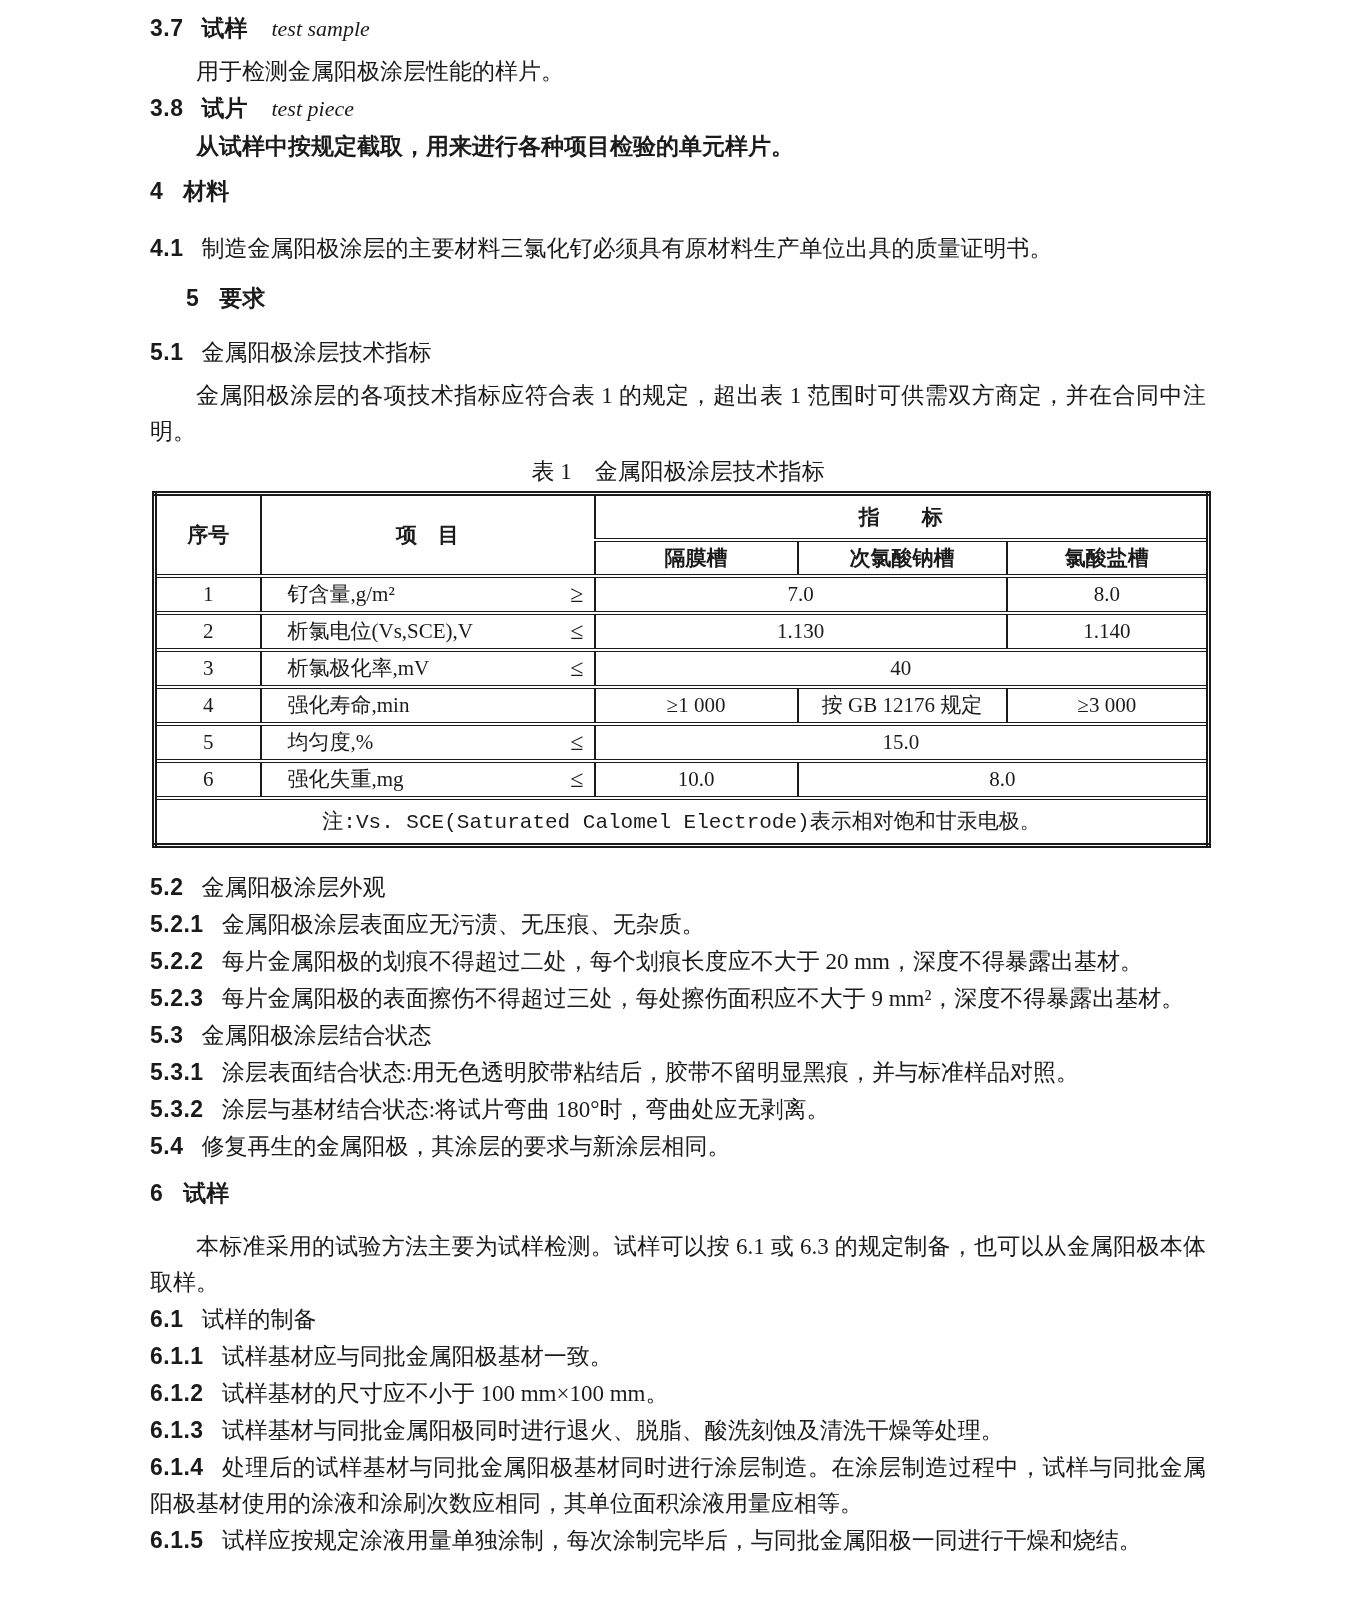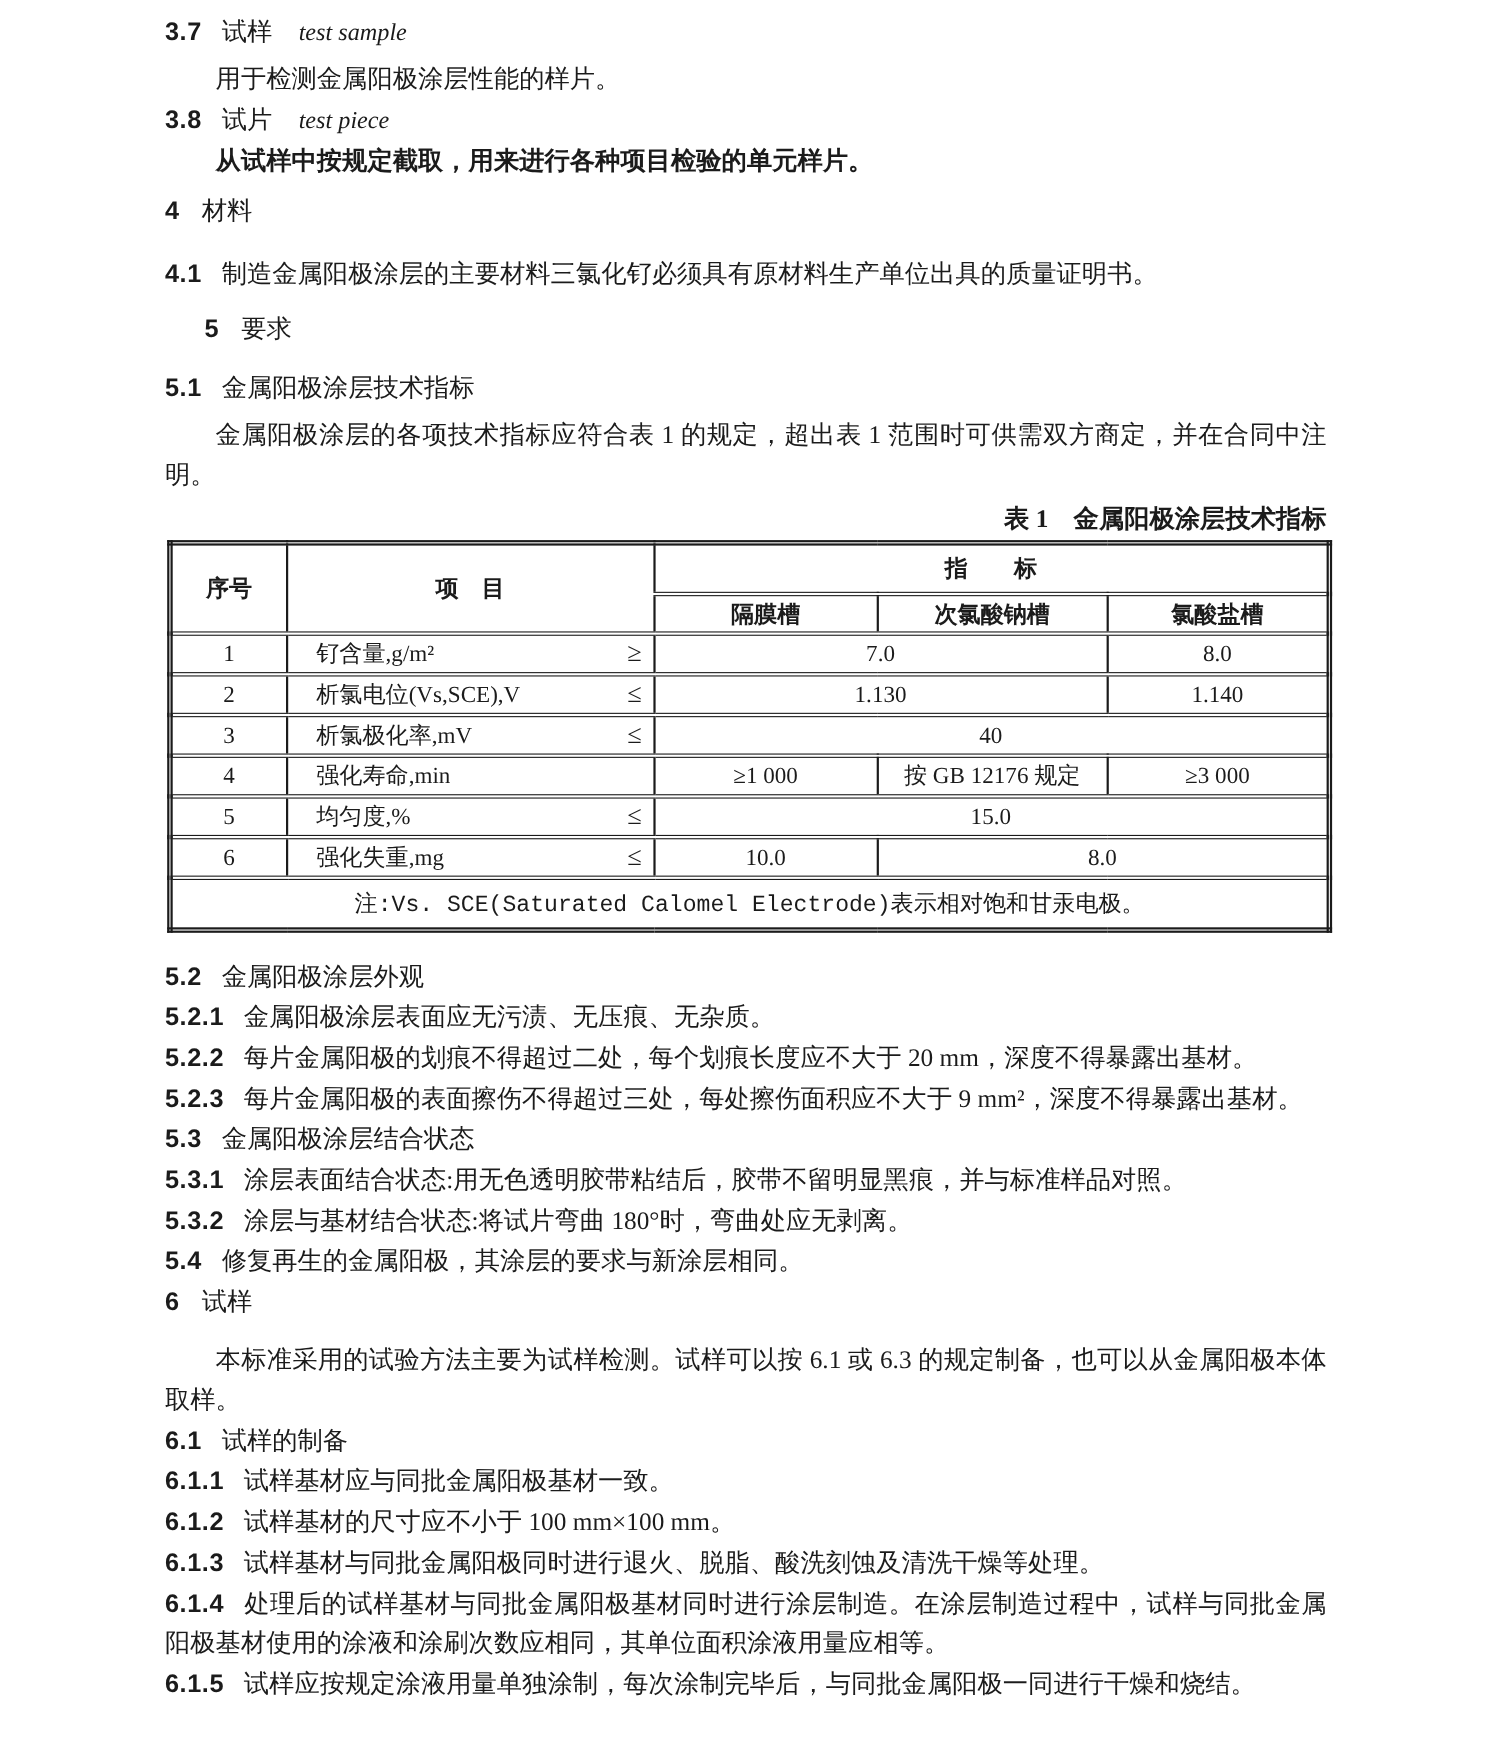--- a/index.html
+++ b/index.html
@@ -29,27 +29,27 @@
     text-indent:2em;
     text-align:justify;
   }
   .num{
     font-family:"Liberation Sans", sans-serif;
     font-weight:700;
     margin-right:18px;
     letter-spacing:0.5px;
     white-space:nowrap;
   }
-  .zh-bold{font-weight:400;margin-right:24px;}
+  .zh-bold{font-weight:700;margin-right:24px;}
   .en{font-size:22px;font-style:italic;}
   .chapter .num{margin-right:20px;}
   .caption{
     font-size:23px;
-    font-weight:700;
-    text-align:right;
+    font-weight:400;
+    text-align:center;
     line-height:30px;
   }
   table.t1{
     width:1059px;
     margin-left:2px;
     border-collapse:collapse;
     border:5px double #1b1b1b;
     font-size:21px;
     table-layout:fixed;
   }
@@ -76,21 +76,21 @@
     padding:0 10px 0 26px;
   }
   .sym{font-size:24px;line-height:20px;}
   td.note-cell{
     text-align:left;
     padding-left:36px;
     font-size:21px;
   }
   
   .mt2{margin-top:2px;font-weight:bold;}  .mt3{margin-top:3px;}  .mt4{margin-top:4px;}  .mt7{margin-top:7px;}  .mt8{margin-top:8px;}
-  .mt10{} .mt13{margin-top:13px;margin-left:36px;} .mt17{margin-top:17px;}
+  .mt10{margin-top:10px;} .mt13{margin-top:13px;margin-left:36px;} .mt17{margin-top:17px;}
   .mt20{margin-top:20px;} .mt21{margin-top:21px;}
 </style>
 </head>
 <body>
 
 <div class="page">
 
   <p class="clause">
     <span class="num">3.7</span><span class="zh-bold">试样</span><span class="en">test sample</span>
   </p>

